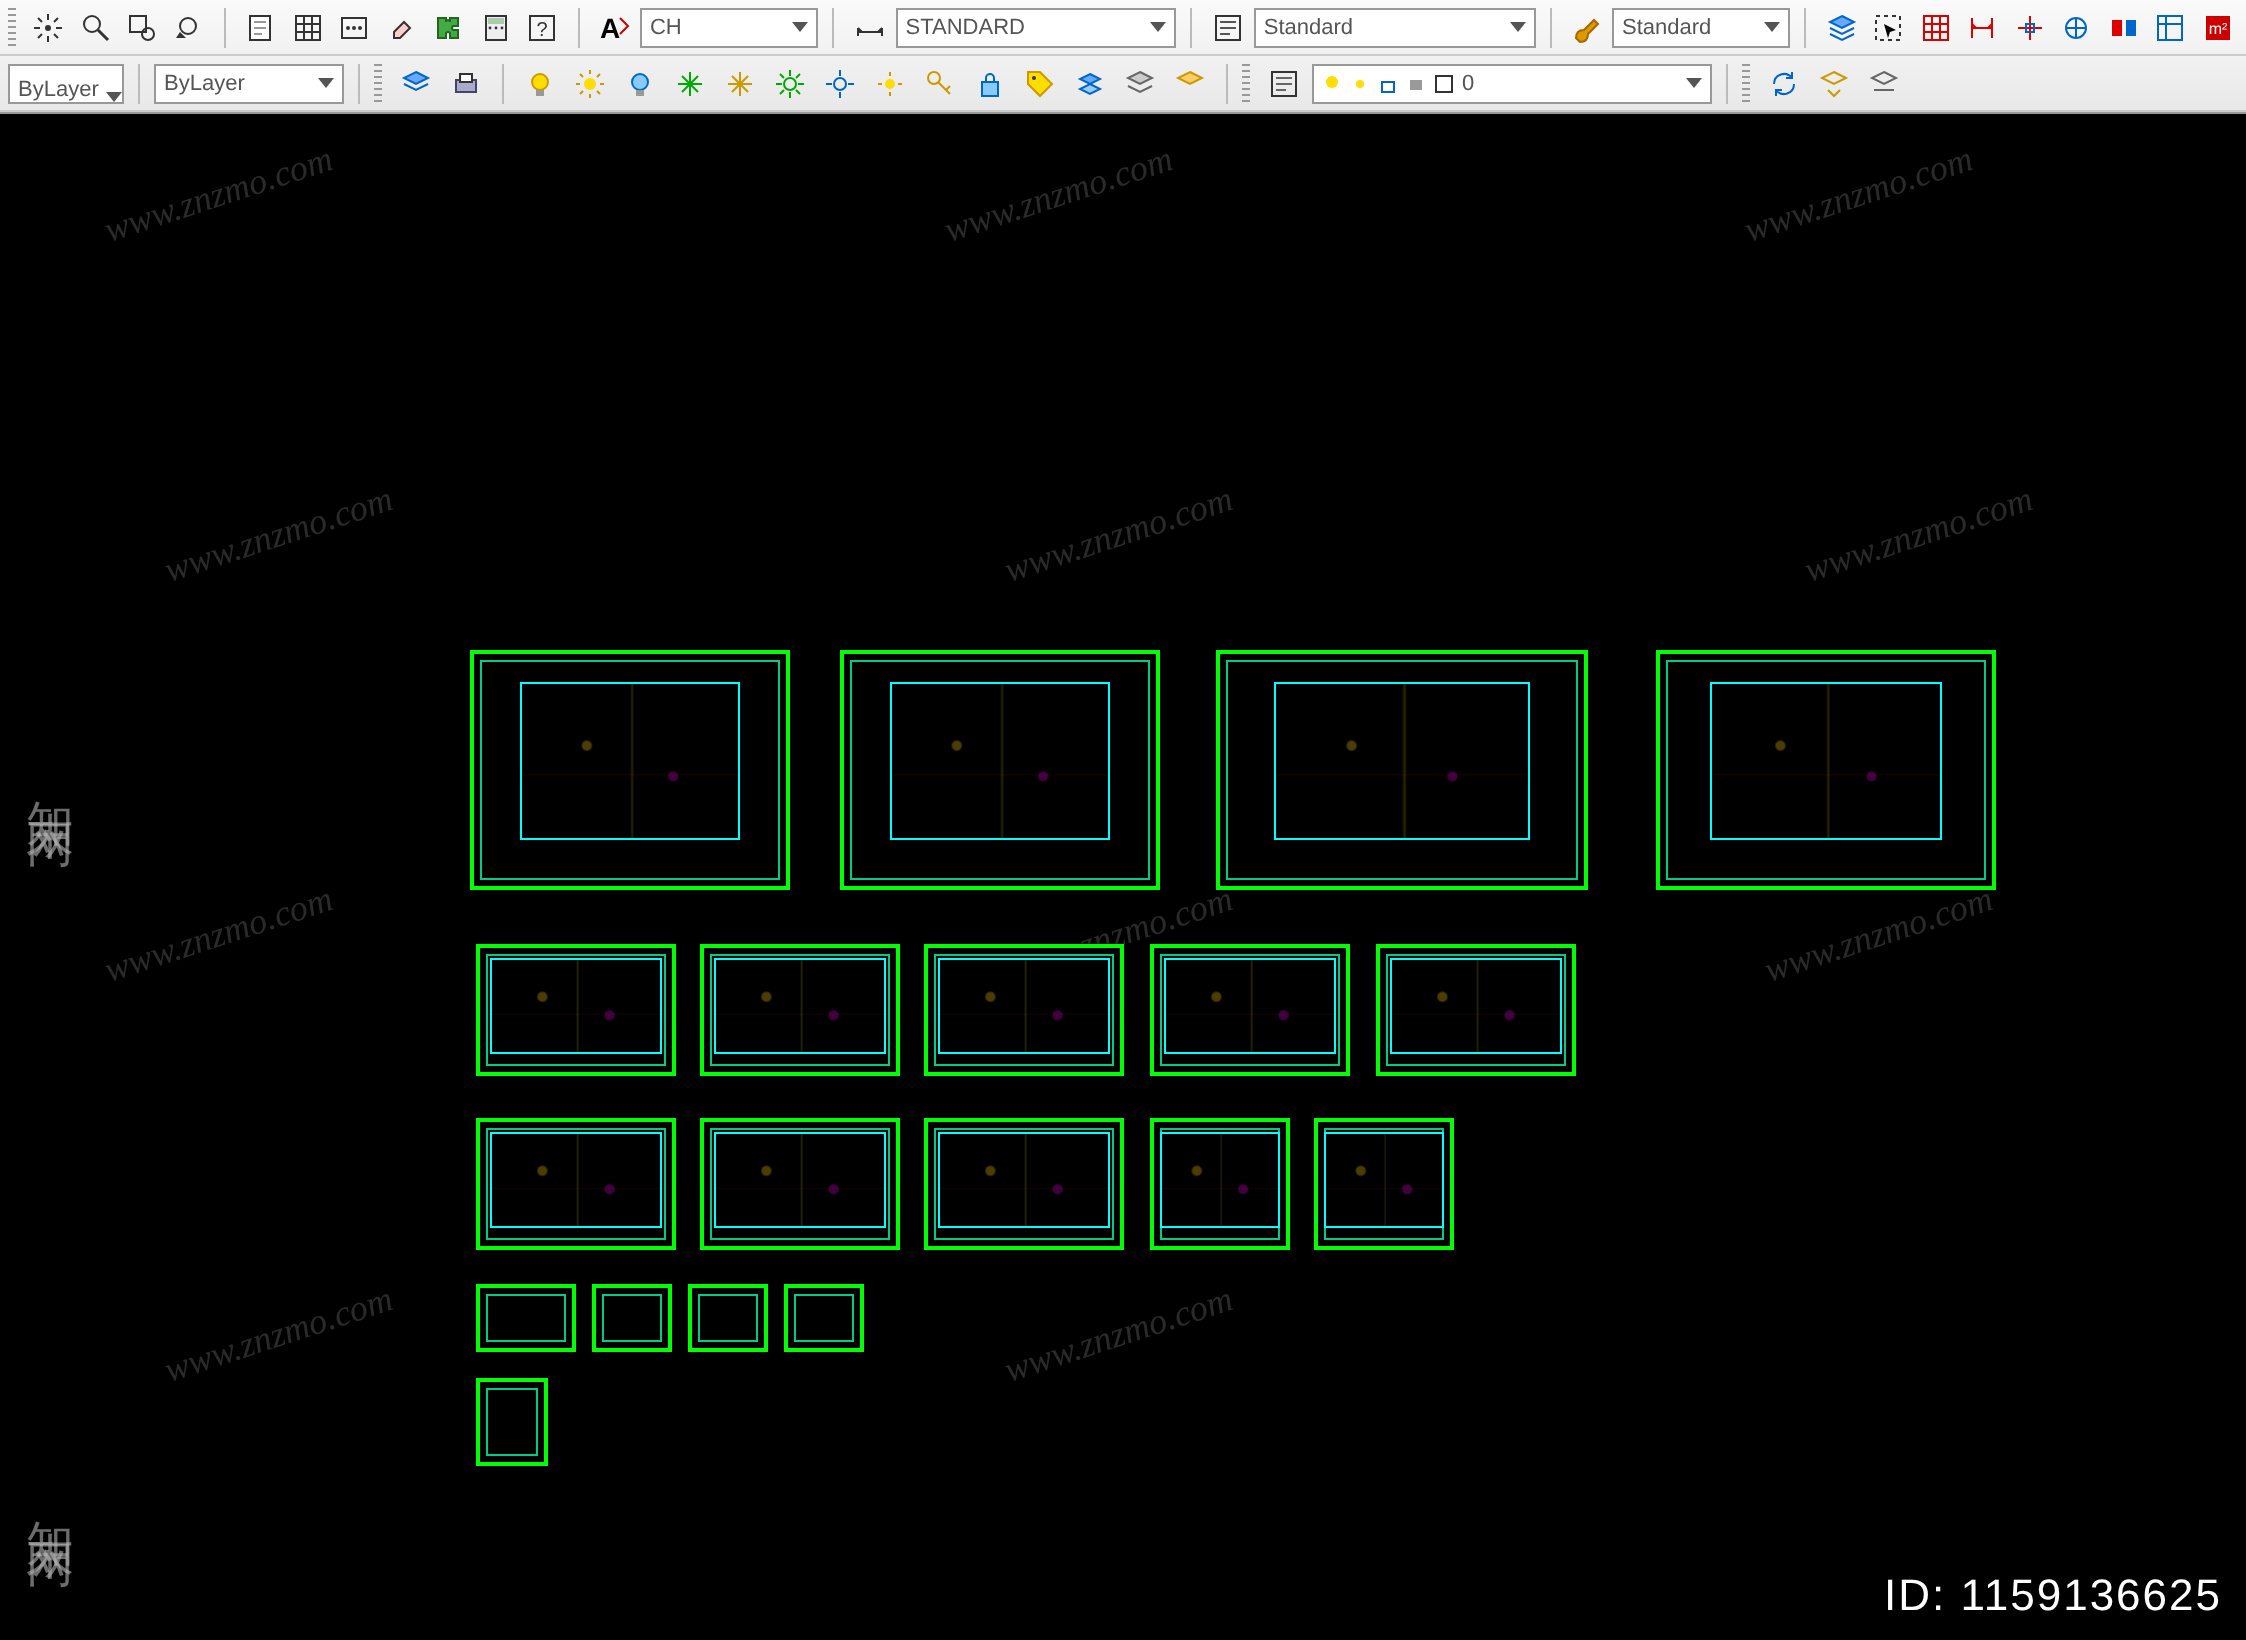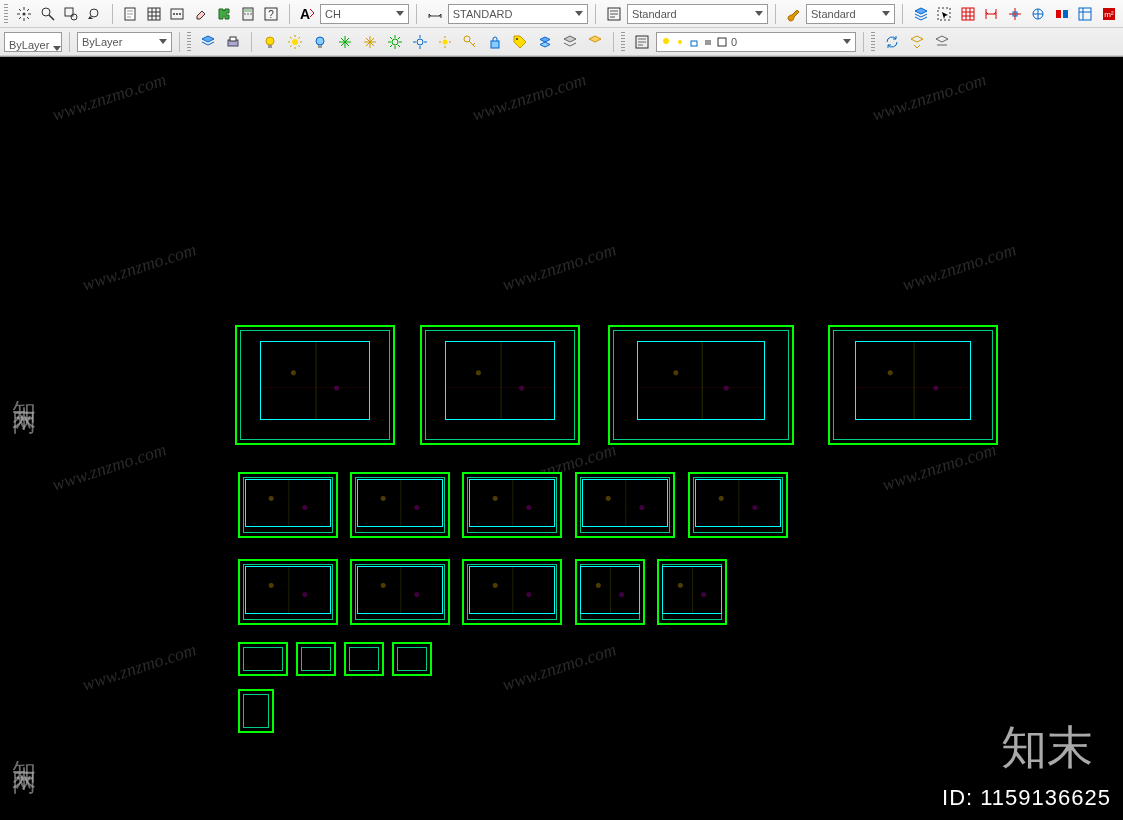--- a/index.html
+++ b/index.html
@@ -557,15 +557,14 @@
 
   <div class="sheet small" style="left:238px;top:585px;width:50px;height:34px"></div>
   <div class="sheet small" style="left:296px;top:585px;width:40px;height:34px"></div>
   <div class="sheet small" style="left:344px;top:585px;width:40px;height:34px"></div>
   <div class="sheet small" style="left:392px;top:585px;width:40px;height:34px"></div>
 
   <div class="sheet small" style="left:238px;top:632px;width:36px;height:44px"></div>
 
   <div class="side-label">知末网</div>
   <div class="side-label s2">知末网</div>
-  <div class="big-wm">知末</div>
   <div class="id-label">ID: 1159136625</div>
 </div>
 
 </body></html>

